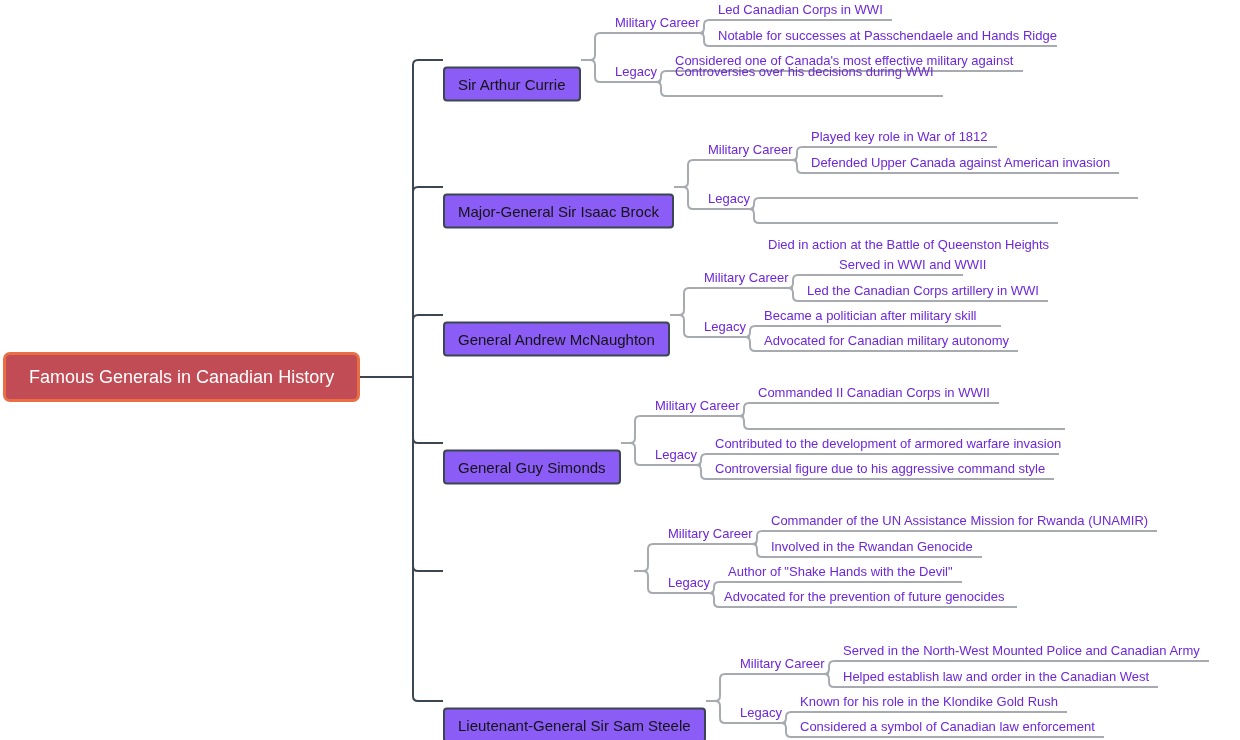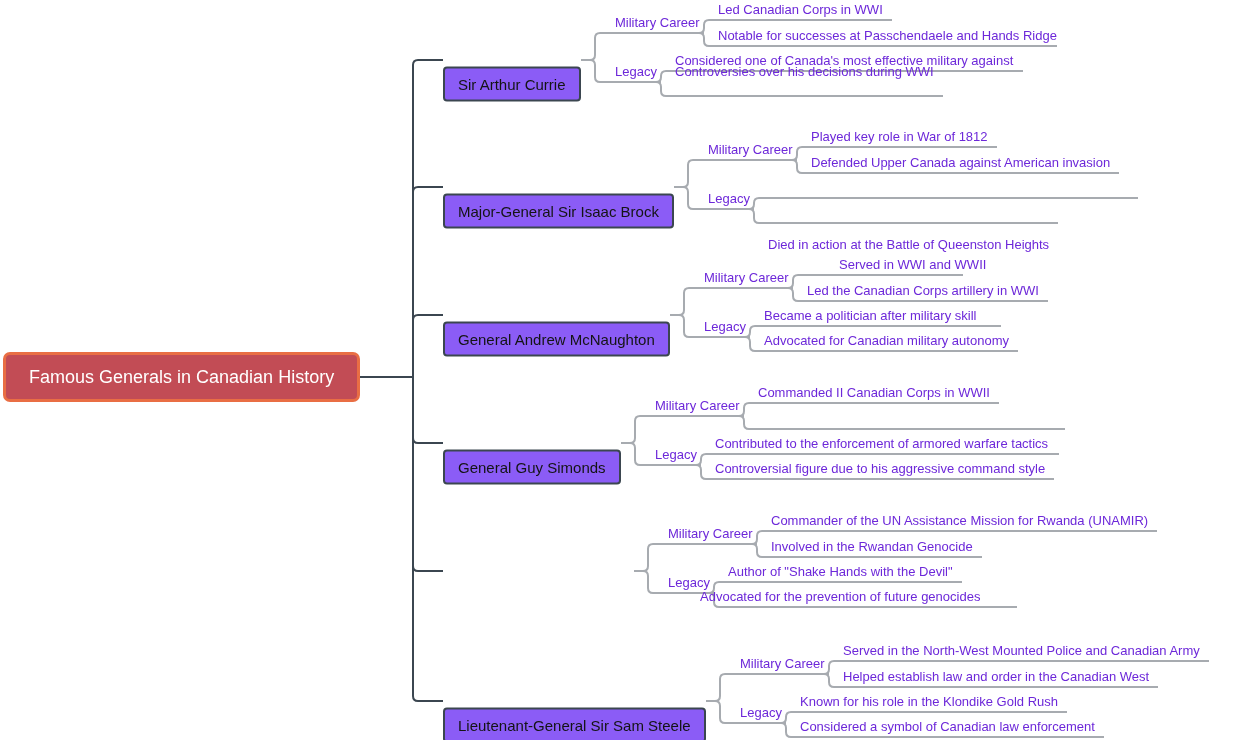--- a/index.html
+++ b/index.html
@@ -96,28 +96,28 @@
     <div class="node group-label" style="left: 704px; top: 270px;">Military Career</div>
     <div class="node leaf-label" style="left: 807px; top: 257px; margin-left: 32px;">Served in WWI and WWII</div>
     <div class="node leaf-label" style="left: 807px; top: 283px;">Led the Canadian Corps artillery in WWI</div>
     <div class="node group-label" style="left: 704px; top: 319px;">Legacy</div>
     <div class="node leaf-label" style="left: 764px; top: 308px;">Became a politician after military skill</div>
     <div class="node leaf-label" style="left: 764px; top: 333px;">Advocated for Canadian military autonomy</div>
     <div class="node general-node" style="left: 443px; top: 443px;">General Guy Simonds</div>
     <div class="node group-label" style="left: 655px; top: 398px;">Military Career</div>
     <div class="node leaf-label" style="left: 758px; top: 385px;">Commanded II Canadian Corps in WWII</div>
     <div class="node group-label" style="left: 655px; top: 447px;">Legacy</div>
-    <div class="node leaf-label" style="left: 715px; top: 436px;">Contributed to the enforcement of armored warfare tactics</div>
+    <div class="node leaf-label" style="left: 715px; top: 436px;">Contributed to the development of armored warfare invasion</div>
     <div class="node leaf-label" style="left: 715px; top: 461px;">Controversial figure due to his aggressive command style</div>
     <div class="node group-label" style="left: 668px; top: 526px;">Military Career</div>
     <div class="node leaf-label" style="left: 771px; top: 513px;">Commander of the UN Assistance Mission for Rwanda (UNAMIR)</div>
     <div class="node leaf-label" style="left: 771px; top: 539px; text-align: center;">Involved in the Rwandan Genocide</div>
     <div class="node group-label" style="left: 668px; top: 575px;">Legacy</div>
     <div class="node leaf-label" style="left: 728px; top: 564px;">Author of "Shake Hands with the Devil"</div>
-    <div class="node leaf-label" style="left: 700px; top: 589px;">Advocated for the prevention of future genocides</div>
+    <div class="node leaf-label" style="left: 724px; top: 589px;">Advocated for the prevention of future genocides</div>
     <div class="node general-node" style="left: 443px; top: 701px;">Lieutenant-General Sir Sam Steele</div>
     <div class="node group-label" style="left: 740px; top: 656px;">Military Career</div>
     <div class="node leaf-label" style="left: 843px; top: 669px;">Helped establish law and order in the Canadian West</div>
     <div class="node leaf-label" style="left: 843px; top: 643px;">Served in the North-West Mounted Police and Canadian Army</div>
     <div class="node group-label" style="left: 740px; top: 705px;">Legacy</div>
     <div class="node leaf-label" style="left: 800px; top: 694px; text-align: right;">Known for his role in the Klondike Gold Rush</div>
     <div class="node leaf-label" style="left: 800px; top: 719px;">Considered a symbol of Canadian law enforcement</div>
   </div>
 
 </body></html>

